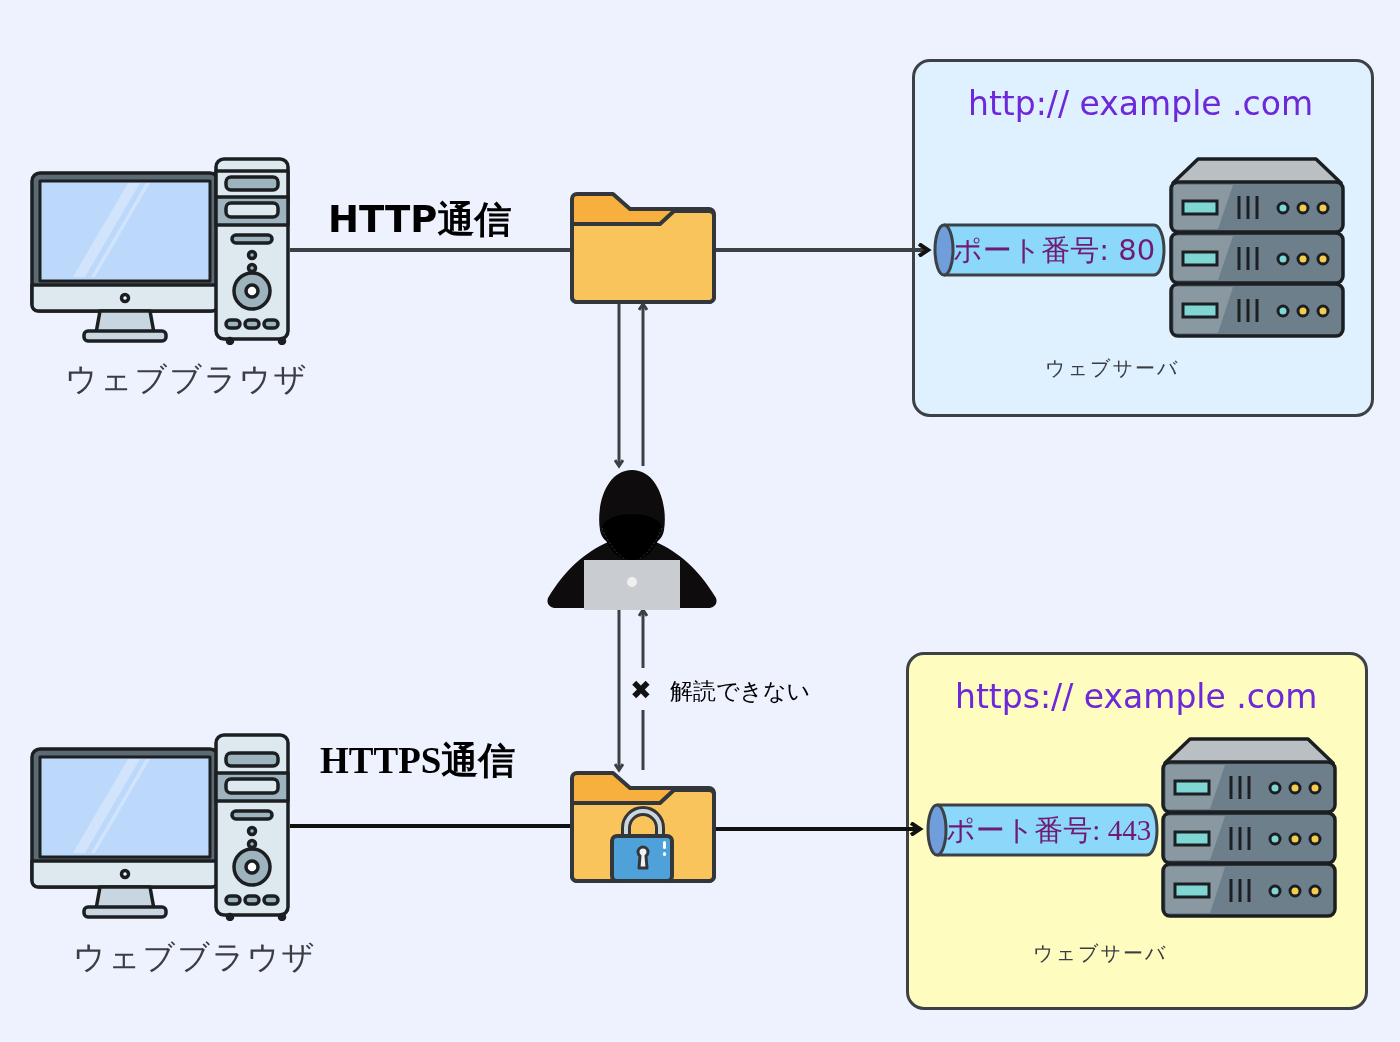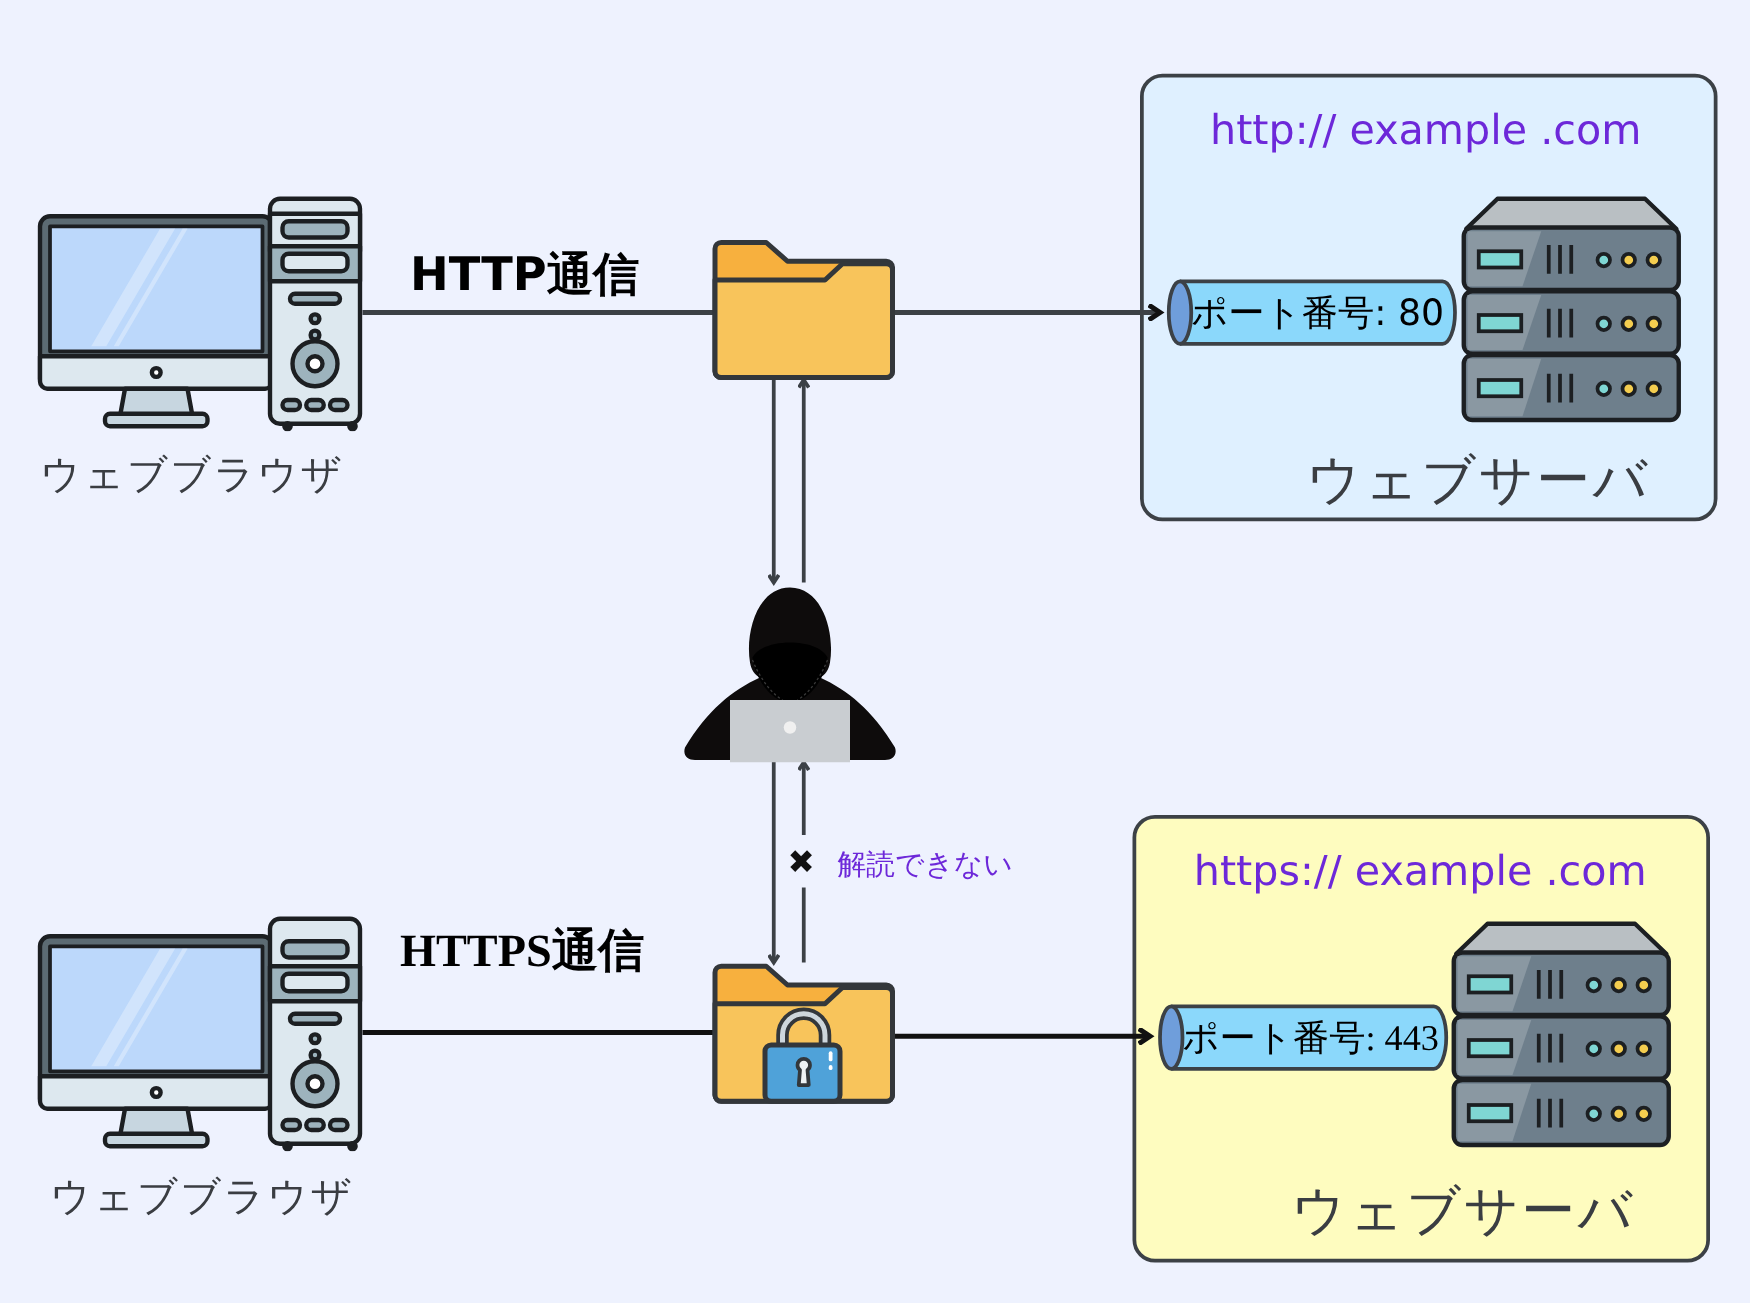--- a/index.html
+++ b/index.html
@@ -1,26 +1,26 @@
 <!DOCTYPE html>
 <html><head>
 <meta charset="utf-8">
 <style>
   html, body { margin:0; padding:0; }
   body { width:1400px; height:1042px; background:#eef2fe; position:relative; overflow:hidden;
          font-family:"DejaVu Sans","Liberation Sans",sans-serif; color:#333; }
   .abs { position:absolute; }
   svg.layer { position:absolute; left:0; top:0; }
   .txt { position:absolute; white-space:nowrap; color:#3a3d42; }
-  .label-browser { font-size:32px; letter-spacing:2px; }
+  .label-browser { font-size:32px; letter-spacing:2px;margin-left:33px; }
   .label-conn { font-size:37px; font-weight:bold; color:#000000; }
   .url { font-size:33px; color:#6d28d9; }
-  .server-label { font-size:43px; letter-spacing:2px; }
-  .port { font-size:29px; color:#000000; }
-  .cannot { font-size:23px; color:#6d28d9; }
+  .server-label { font-size:20px; letter-spacing:2px; }
+  .port { font-size:29px; color:#701a75; }
+  .cannot { font-size:23px; color:#000000; }
   .box { position:absolute; border:3px solid #3c4146; border-radius:18px; }
 </style>
 </head>
 <body>
 
 <div class="box" style="left:912px;top:59px;width:456px;height:352px;background:#dff0ff;"></div>
 <div class="box" style="left:906px;top:652px;width:456px;height:352px;background:#fefcbf;"></div>
 
 <svg class="layer" width="1400" height="1042">
   <defs>

